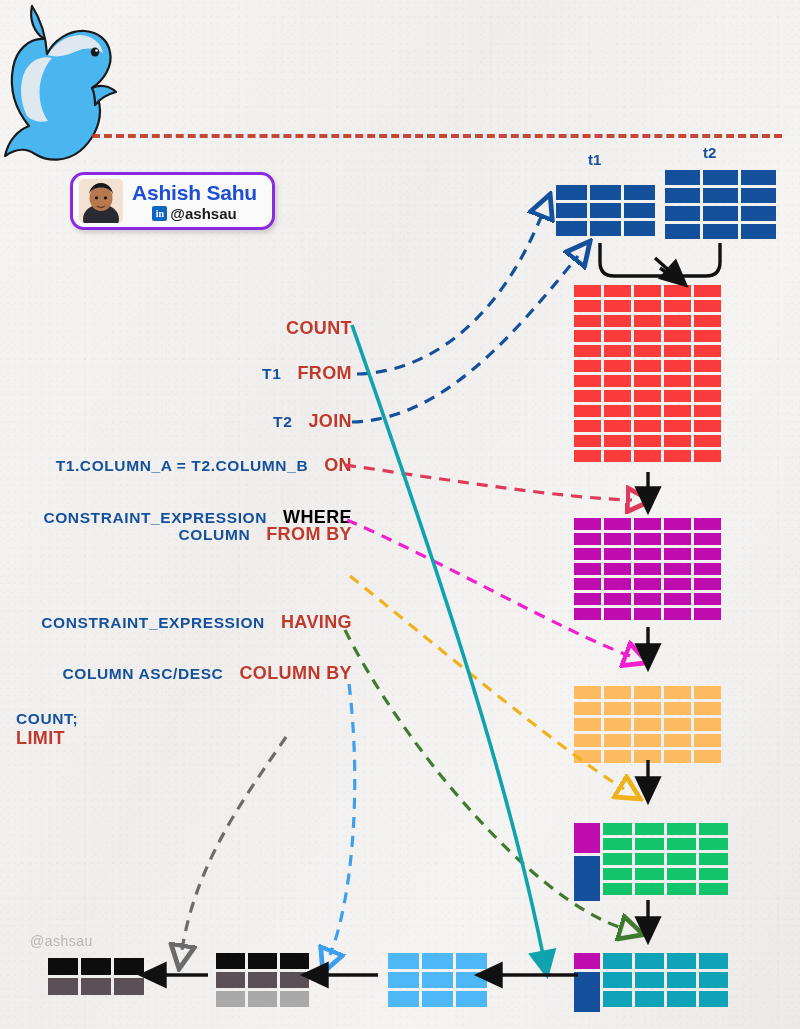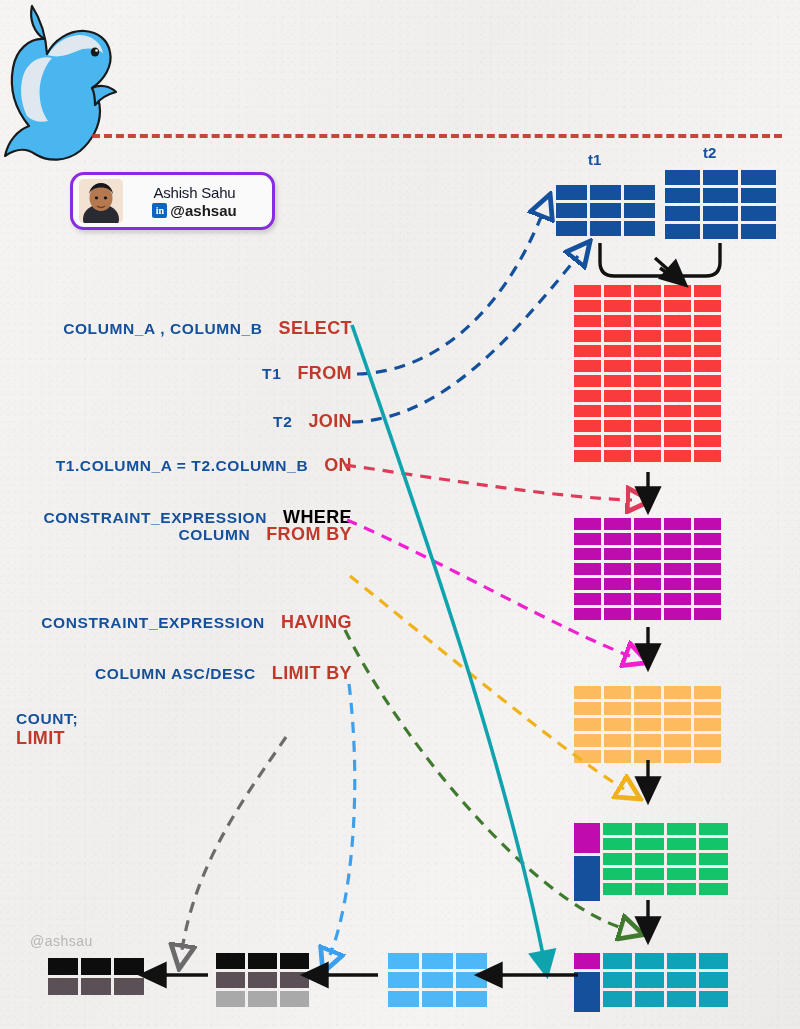--- a/index.html
+++ b/index.html
@@ -41,21 +41,21 @@
     position:absolute;left:70px;top:172px;width:205px;height:58px;
     border:3px solid #8a2be2;border-radius:14px;background:#fbfafa;
     box-shadow:2px 3px 4px rgba(120,120,120,.3);
     display:flex;align-items:center;box-sizing:border-box;padding:3px 6px;
   }
   #avatar{
     width:44px;height:44px;border-radius:5px;overflow:hidden;flex:0 0 auto;
     background:#f7e5d4;position:relative;
   }
   #badge-text{flex:1;display:flex;flex-direction:column;align-items:center;justify-content:center;line-height:1;}
-  #profile-name{font-size:15px;font-weight:normal;color:#0f172a;letter-spacing:-.2px;}
+  #profile-name{font-size:21px;font-weight:bold;color:#1d4ed8;letter-spacing:-.2px;}
   #profile-handle-row{display:flex;align-items:center;gap:3px;margin-top:3px;}
   #linkedin-icon{
     width:15px;height:15px;background:#0a66c2;border-radius:2px;
     color:#fff;font-size:10px;font-weight:bold;line-height:15px;text-align:center;
     font-family:"Liberation Serif", serif;
   }
   #profile-handle{font-size:15px;font-weight:bold;color:#1b1b1b;}
 
   
   .clause-row{position:absolute;display:flex;align-items:baseline;justify-content:flex-end;}
@@ -121,22 +121,21 @@
       <div id="profile-name">Ashish Sahu</div>
       <div id="profile-handle-row">
         <div id="linkedin-icon">in</div>
         <div id="profile-handle">@ashsau</div>
       </div>
     </div>
   </div>
 
   <div id="clause-list">
       <div class="clause-row" style="top: 318px; left: 0px; width: 352px;">
-        <div class="clause-value">COLUMN_A , COLUMN_B</div>
-        <div class="clause-keyword" style="color: rgb(192, 57, 43);">SELECT</div>
+        <div class="clause-keyword" style="color: rgb(192, 57, 43);">COUNT</div>
       </div>
       <div class="clause-row" style="top: 363px; left: 0px; width: 352px;">
         <div class="clause-value">T1</div>
         <div class="clause-keyword" style="color: rgb(192, 57, 43);">FROM</div>
       </div>
       <div class="clause-row" style="top: 411px; left: 0px; width: 352px;">
         <div class="clause-value">T2</div>
         <div class="clause-keyword" style="color: rgb(192, 57, 43);">JOIN</div>
       </div>
       <div class="clause-row" style="top: 455px; left: 0px; width: 352px;">
@@ -150,21 +149,21 @@
       <div class="clause-row" style="top: 524px; left: 0px; width: 352px;">
         <div class="clause-value">COLUMN</div>
         <div class="clause-keyword" style="color: rgb(192, 57, 43);">FROM BY</div>
       </div>
       <div class="clause-row" style="top: 612px; left: 0px; width: 352px;">
         <div class="clause-value">CONSTRAINT_EXPRESSION</div>
         <div class="clause-keyword" style="color: rgb(192, 57, 43);">HAVING</div>
       </div>
       <div class="clause-row" style="top: 663px; left: 0px; width: 352px;">
         <div class="clause-value">COLUMN ASC/DESC</div>
-        <div class="clause-keyword" style="color: rgb(192, 57, 43);">LIMIT BY</div>
+        <div class="clause-keyword" style="color: rgb(192, 57, 43);">COLUMN BY</div>
       </div>
       <div class="clause-row" style="top: 710px; left: 0px; width: 352px; flex-direction: column;">
         <div class="clause-value">COUNT;</div>
         <div class="clause-keyword" style="color: rgb(192, 57, 43);">LIMIT</div>
       </div>
     </div>
 
   <div id="table-stack">
       <div class="grid-table" style="left: 556px; top: 185px; grid-template-columns: repeat(3, 31px); grid-template-rows: repeat(3, 15px);">
         <div class="cell" style="background: rgb(20, 80, 156);"></div>

